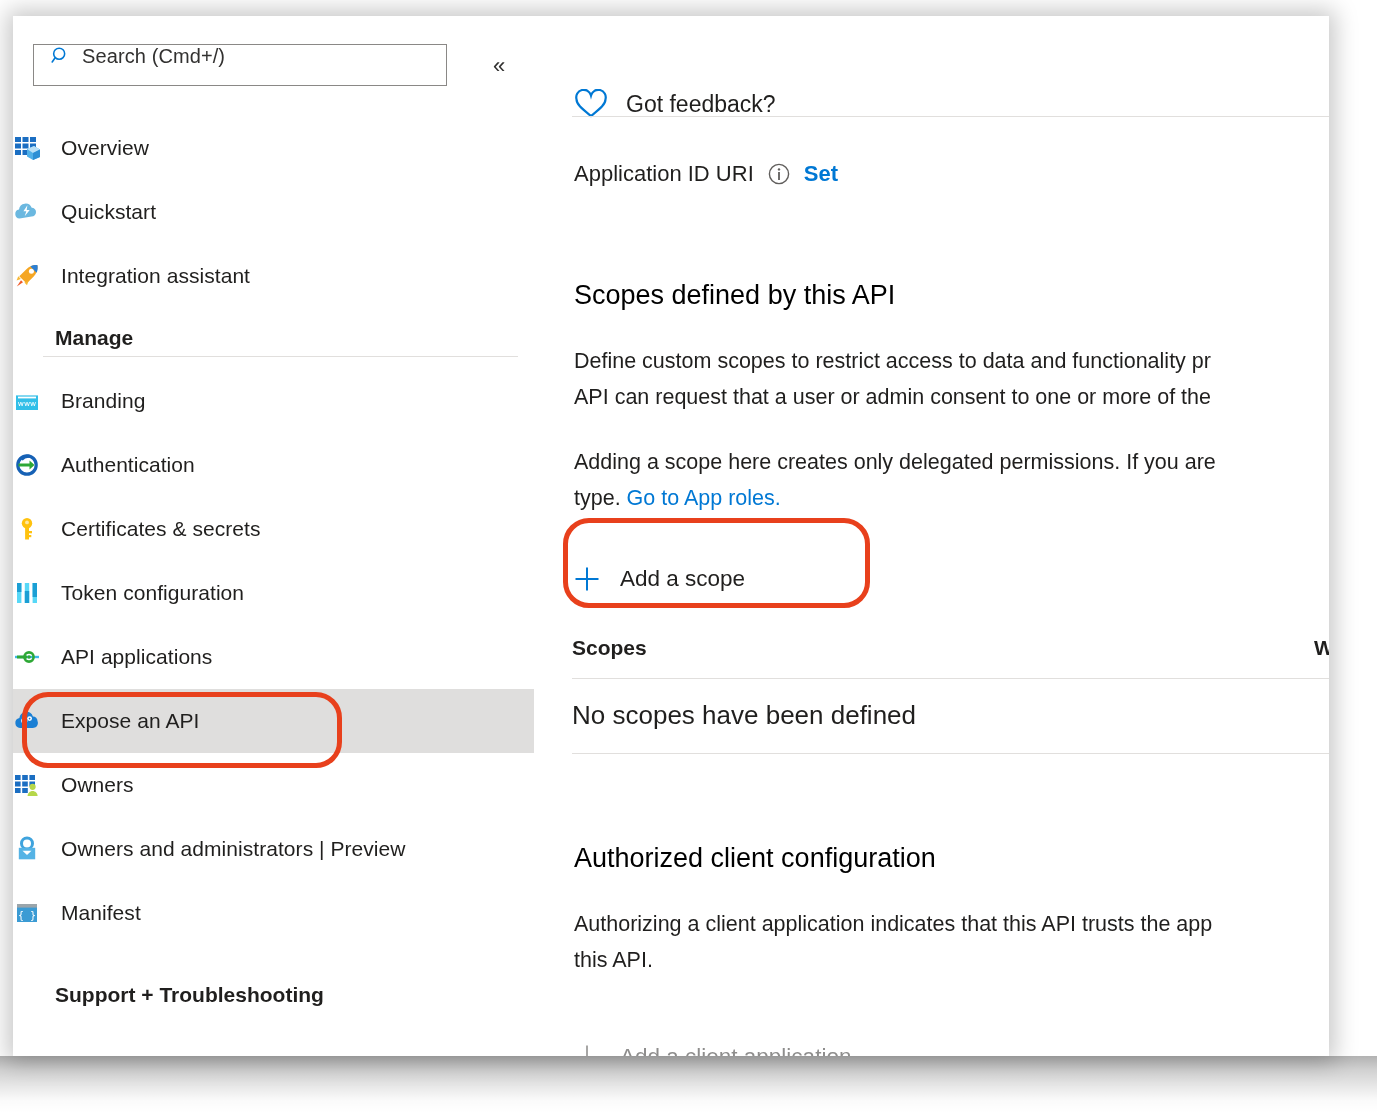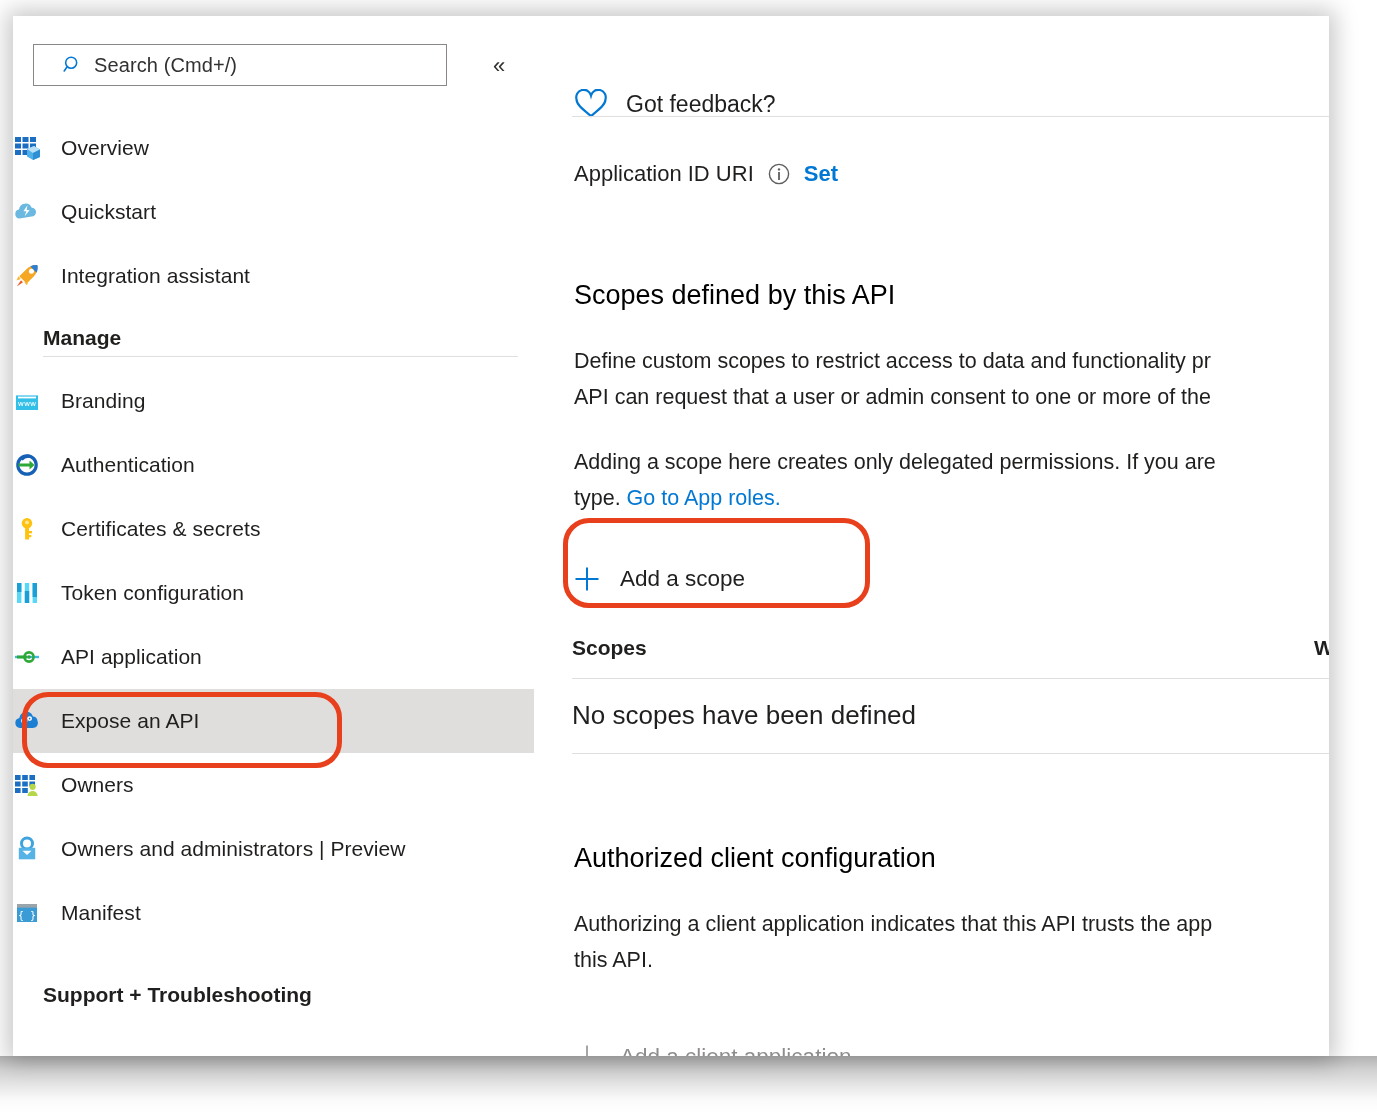--- a/index.html
+++ b/index.html
@@ -51,22 +51,22 @@
   .search-box {
     position: absolute;
     left: 0;
     top: 0;
     width: 414px;
     height: 42px;
     border: 1px solid #8a8886;
     box-sizing: border-box;
     background: #fff;
     display: flex;
-    align-items: center;
-    padding-left: 28px;
+    align-items: flex-start;
+    padding-left: 16px;
   }
   .search-box .mag {
     width: 22px;
     height: 22px;
     flex: none;
     margin-right: 10px;
   }
   .search-placeholder {
     font-size: 20px;
     color: #323130;
@@ -114,21 +114,21 @@
     font-size: 21px;
     color: #201f1e;
     white-space: nowrap;
     letter-spacing: .05px;
   }
 
   .group-head {
     font-size: 21px;
     font-weight: bold;
     color: #201f1e;
-    padding-left: 30px;
+    padding-left: 42px;
     margin-top: 18px;
     margin-bottom: 6px;
   }
   .group-rule {
     height: 1px;
     background: #e1dfdd;
     margin: 6px 30px 0 30px;
   }
 
   .spacer-12 { height: 12px; }
@@ -396,21 +396,21 @@
 
         <div class="nav-item">
           <span class="ico">
             <svg viewBox="0 0 28 28" width="28" height="28">
               <line x1="2" y1="14" x2="26" y2="14" stroke="#3fb8e8" stroke-width="2.4"></line>
               <line x1="4" y1="14" x2="14" y2="14" stroke="#2ea836" stroke-width="3"></line>
               <circle cx="16" cy="14" r="4.6" fill="none" stroke="#2ea836" stroke-width="2.6"></circle>
               <circle cx="16" cy="14" r="1.8" fill="#2ea836"></circle>
             </svg>
           </span>
-          <span class="label">API application</span>
+          <span class="label">API applications</span>
         </div>
 
         <div class="nav-item selected">
           <span class="ico">
             <svg viewBox="0 0 28 28" width="28" height="28">
               <path d="M7 21a5 5 0 0 1-.6-9.9 7 7 0 0 1 13.5-1.7 4.5 4.5 0 0 1 4.6 4.5A5.1 5.1 0 0 1 19.4 21z" fill="#1b7fd4"></path>
               <circle cx="11.3" cy="13.8" r="3.1" fill="#ffffff"></circle>
               <circle cx="11.3" cy="13.8" r="1.2" fill="#1b7fd4"></circle>
               <circle cx="16.6" cy="11.6" r="2.4" fill="#ffffff"></circle>
               <circle cx="16.6" cy="11.6" r="0.9" fill="#1b7fd4"></circle>

